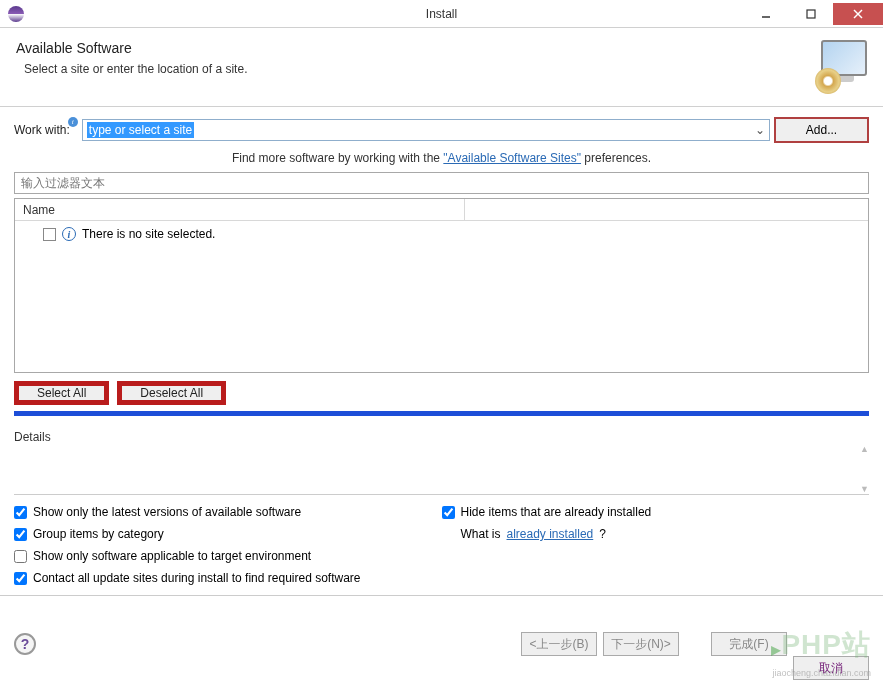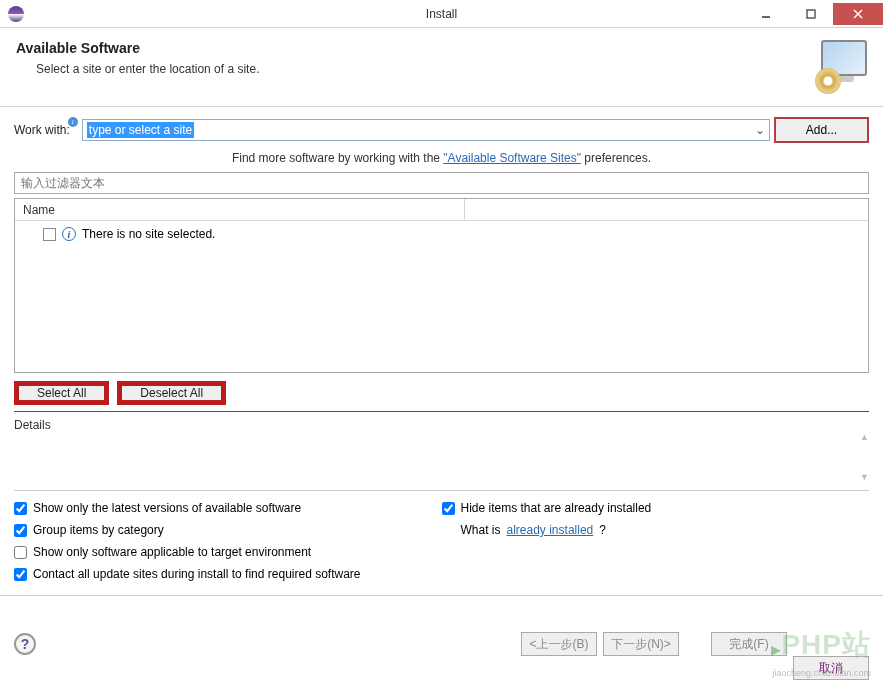--- a/index.html
+++ b/index.html
@@ -7,22 +7,22 @@
     
     .titlebar { height: 28px; background: #fff; border-bottom: 1px solid #d0d0d0; display: flex; align-items: center; position: relative; }
     .titlebar-icon { width: 16px; height: 16px; margin-left: 8px; border-radius: 50%; background: linear-gradient(180deg, #5b3a8e 0%, #8a5bb5 50%, #fff 50%, #5b3a8e 100%); }
     .titlebar-title { position: absolute; left: 50%; transform: translateX(-50%); color: #333; }
     .window-controls { margin-left: auto; display: flex; }
     .win-btn { width: 45px; height: 22px; display: flex; align-items: center; justify-content: center; color: #333; cursor: pointer; }
     .win-btn.close { background: #c75050; color: #fff; width: 50px; }
     .win-btn svg { width: 10px; height: 10px; }
     
     .header-banner { background: #fff; padding: 12px 16px; display: flex; border-bottom: 1px solid #d0d0d0; }
-    .header-text h2 { font-size: 14px; font-weight: bold; color: #222; margin-bottom: 6px; }
-    .header-text p { color: #333; margin-left: 20px; }
+    .header-text h2 { font-size: 14px; font-weight: normal; color: #222; margin-bottom: 6px; }
+    .header-text p { color: #333; margin-left: 8px; }
     .header-image { margin-left: auto; width: 60px; height: 54px; position: relative; }
     .monitor { width: 46px; height: 36px; border: 2px solid #888; border-radius: 3px; background: linear-gradient(135deg, #b4d4f0, #e6f0fa); position: absolute; top: 0; right: 0; }
     .monitor::after { content: ''; position: absolute; bottom: -8px; left: 50%; transform: translateX(-50%); width: 20px; height: 6px; background: #ccc; border-radius: 0 0 3px 3px; }
     .disc { width: 26px; height: 26px; border-radius: 50%; background: radial-gradient(circle, #fff 20%, #d4a850 30%, #e8d088 60%, #b88830 100%); position: absolute; bottom: 0; left: 8px; }
     
     .content { padding: 10px 14px; }
     
     .workwith-row { display: flex; align-items: center; gap: 4px; margin-bottom: 8px; }
     .workwith-label { color: #222; position: relative; }
     .info-badge { position: absolute; top: -6px; right: -8px; width: 10px; height: 10px; border-radius: 50%; background: #4a90d9; color: #fff; font-size: 7px; display: flex; align-items: center; justify-content: center; font-style: italic; font-family: serif; }
@@ -43,21 +43,21 @@
     .th-version { flex: 0 0 240px; }
     .th-rest { flex: 1; border-right: none; }
     .table-body { padding: 4px 0; }
     .tree-row { display: flex; align-items: center; padding: 2px 8px 2px 28px; gap: 6px; }
     .tree-checkbox { width: 13px; height: 13px; border: 1px solid #888; background: #fff; }
     .info-icon { width: 14px; height: 14px; border-radius: 50%; border: 1px solid #2a6ab5; color: #2a6ab5; font-size: 10px; font-style: italic; font-family: serif; display: flex; align-items: center; justify-content: center; font-weight: bold; }
     
     .selection-btns { display: flex; gap: 8px; margin-top: 8px; margin-bottom: 6px; }
     .std-btn { height: 24px; padding: 0 18px; border: 5px solid #b91c1c; background: #efefef; cursor: pointer; color: #222; }
     
-    .details-section { border-top: 1px solid #1d4ed8; padding-top: 6px; margin-bottom: 8px; }
+    .details-section { border-top: 5px solid #1d4ed8; padding-top: 14px; }
     .details-label { color: #333; }
     .details-body { height: 50px; position: relative; }
     .scroll-hint { position: absolute; right: 0; display: flex; flex-direction: column; gap: 30px; }
     .scroll-hint span { color: #bbb; font-size: 9px; }
     
     .options-row { display: flex; border-top: 1px solid #ccc; padding-top: 10px; }
     .options-col { flex: 1; display: flex; flex-direction: column; gap: 8px; }
     .check-row { display: flex; align-items: center; gap: 6px; }
     .check-row input { width: 13px; height: 13px; }
     .inline-link { color: #2a6ab5; text-decoration: underline; }

